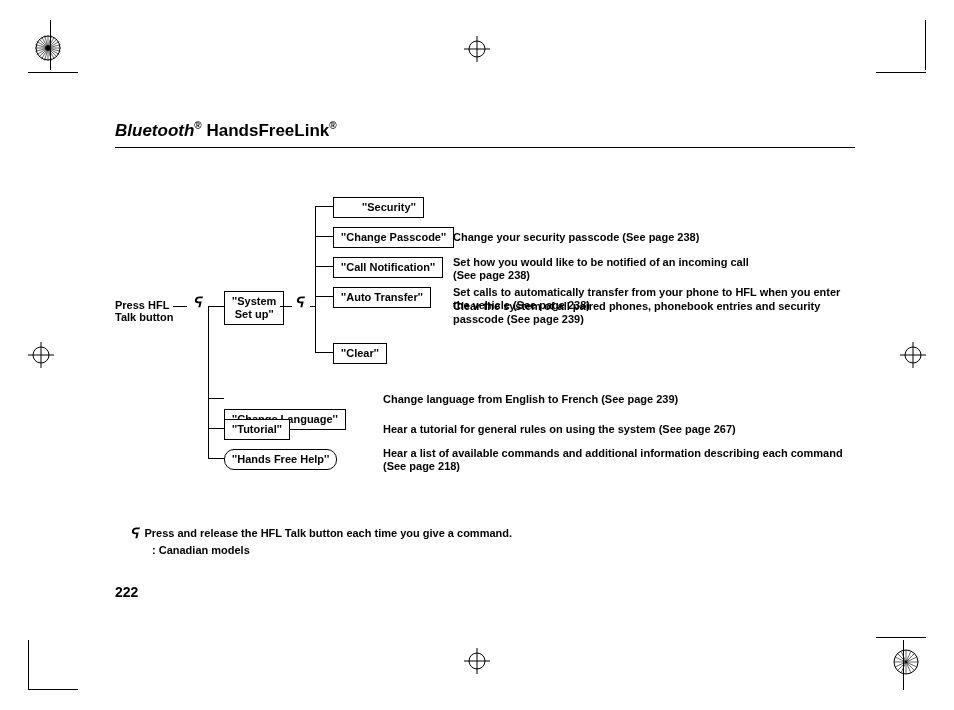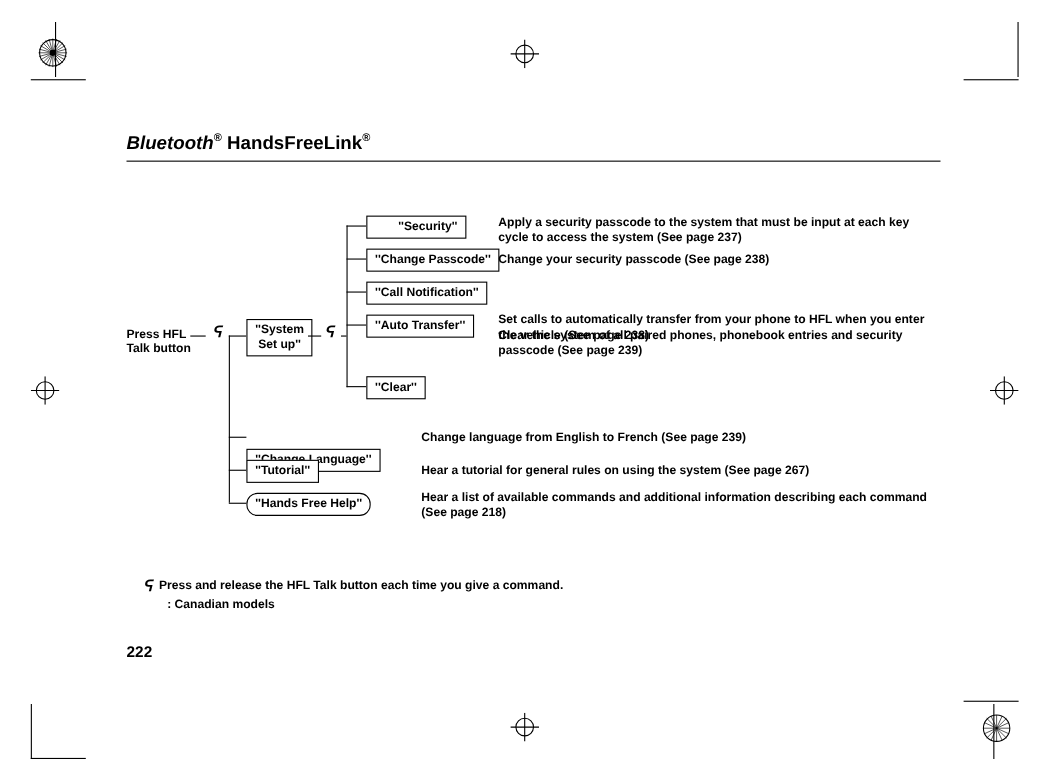--- a/index.html
+++ b/index.html
@@ -170,28 +170,29 @@
 
     <div class="box" style="left:109px; top:107px; text-align:center;">''System<br>Set up''</div>
     <div class="line" style="left:165px; top:122px; width:12px; height:1px;"></div>
     <span class="talk-icon" style="left:180px; top:110px;">ᕋ</span>
 
     <div class="line" style="left:200px; top:22px; width:1px; height:147px;"></div>
     <div class="line" style="left:195px; top:122px; width:5px; height:1px;"></div>
 
     <div class="line" style="left:200px; top:22px; width:18px; height:1px;"></div>
     <div class="box" style="left:218px; top:13px;padding-left:28px;">''Security''</div>
-    <div class="desc" style="left:338px; top:13px;">Apply a security passcode to the system that must be input at each key cycle to access the system (See page 237)</div>
 
     <div class="line" style="left:200px; top:52px; width:18px; height:1px;"></div>
     <div class="box" style="left:218px; top:43px;">''Change Passcode''</div>
     <div class="desc" style="left:338px; top:47px;">Change your security passcode (See page 238)</div>
 
     <div class="line" style="left:200px; top:82px; width:18px; height:1px;"></div>
     <div class="box" style="left:218px; top:73px;">''Call Notification''</div>
+    <div class="desc" style="left:338px; top:72px; white-space:pre-line;">Set how you would like to be notified of an incoming call
+(See page 238)</div>
 
     <div class="line" style="left:200px; top:112px; width:18px; height:1px;"></div>
     <div class="box" style="left:218px; top:103px;">''Auto Transfer''</div>
     <div class="desc" style="left:338px; top:102px;">Set calls to automatically transfer from your phone to HFL when you enter the vehicle (See page 238)</div>
 
     <div class="line" style="left:200px; top:168px; width:18px; height:1px;"></div>
     <div class="box" style="left:218px; top:159px;">''Clear''</div>
     <div class="desc" style="left:338px; top:116px;">Clear the system of all paired phones, phonebook entries and security passcode (See page 239)</div>
 
     <div class="line" style="left:93px; top:214px; width:16px; height:1px;"></div>

